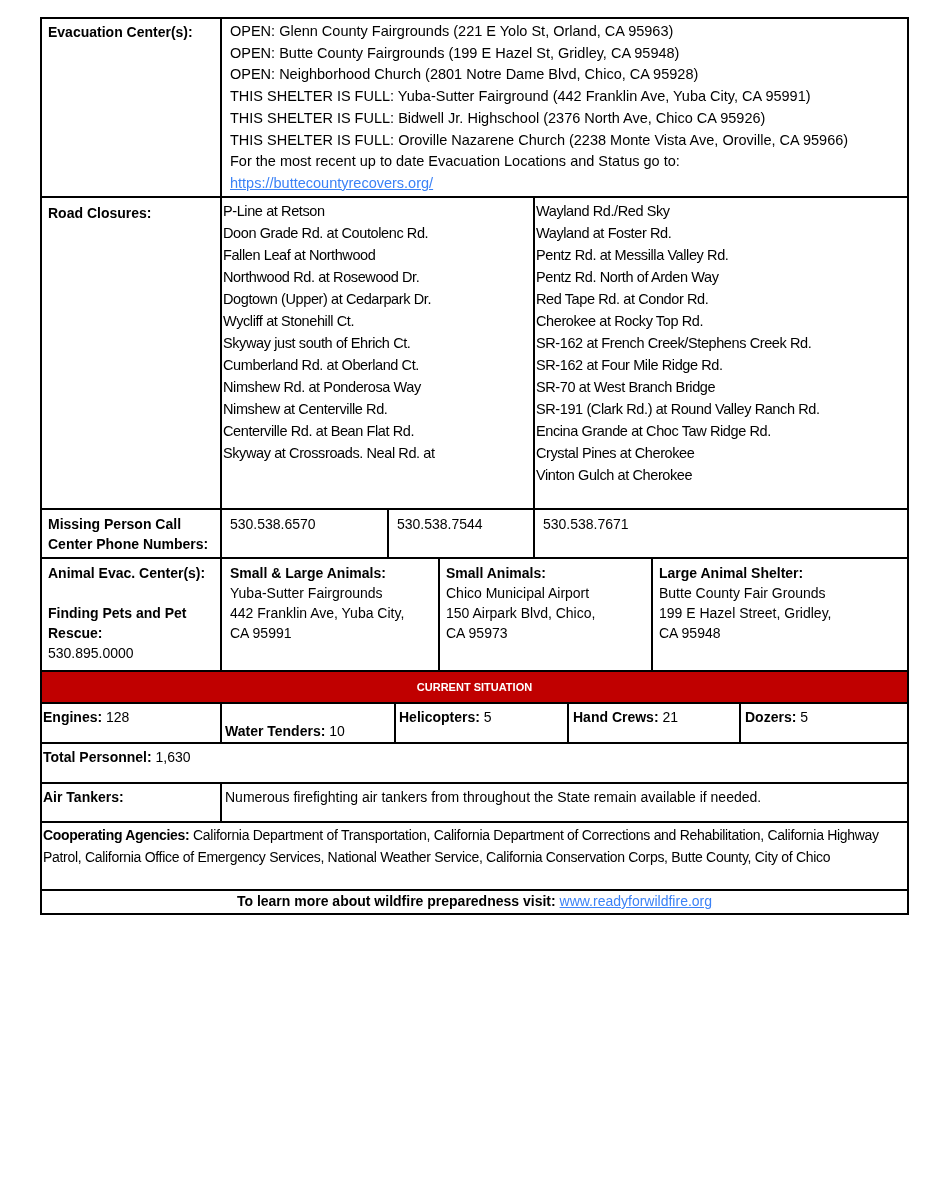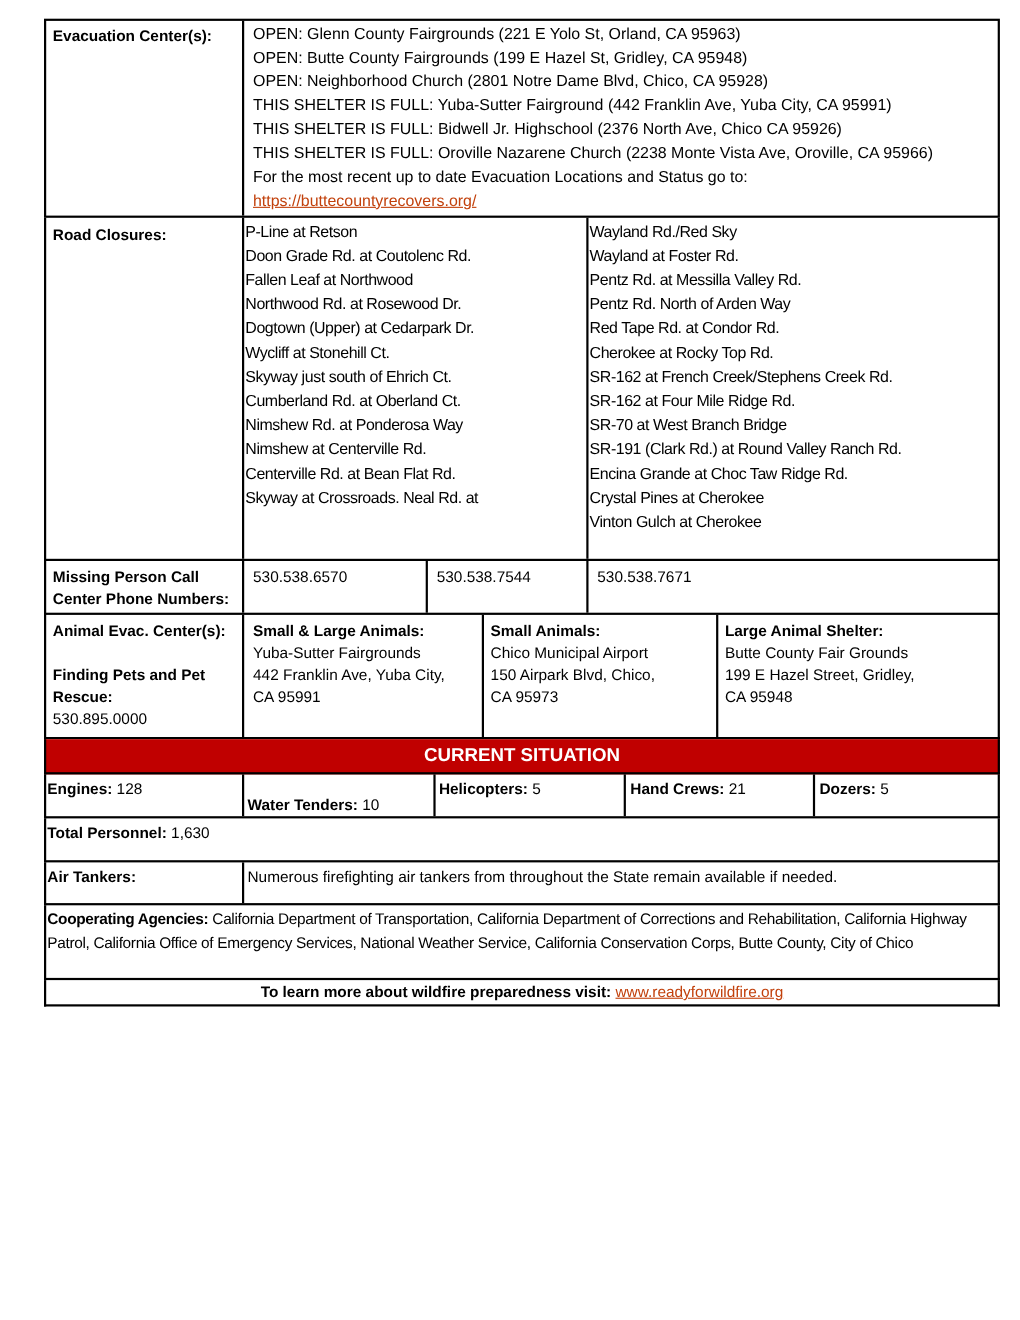--- a/index.html
+++ b/index.html
@@ -5,22 +5,22 @@
   html, body { margin: 0; padding: 0; background: #ffffff; }
   body { width: 927px; height: 1200px; position: relative; font-family: "Liberation Sans", sans-serif; color: #000; }
   .page { position: absolute; left: 40px; top: 17px; width: 869px; }
   .row { position: absolute; left: 0; width: 869px; box-sizing: border-box; border: 2px solid #000; border-top: none; }
   .row.first { border-top: 2px solid #000; }
   .cell { position: absolute; top: 0; bottom: 0; box-sizing: border-box; overflow: hidden; }
   .vline { border-left: 2px solid #000; }
   .lbl { font-weight: bold; font-size: 14px; line-height: 20px; }
   .txt { font-size: 14.5px; line-height: 21.7px; }
   .sm { font-size: 14px; line-height: 20px; }
-  a.link { color: #c2410c; text-decoration: underline; }
-  .banner { background: #c00000; color: #fff; font-weight: bold; font-size: 17px; text-align: center; line-height: 30px; }
+  a.link { color: #3b82f6; text-decoration: underline; }
+  .banner { background: #c00000; color: #fff; font-weight: bold; font-size: 11px; text-align: center; line-height: 30px; }
   b { font-weight: bold; }
   .narrow { font-size: 14.5px; letter-spacing: -0.4px; line-height: 22px; }
 </style>
 </head>
 <body>
 
 <div class="page">
 
   <div class="row first" style="top:0; height:181px;">
     <div class="cell" style="left:0; width:157px; padding:3px 6px;">

